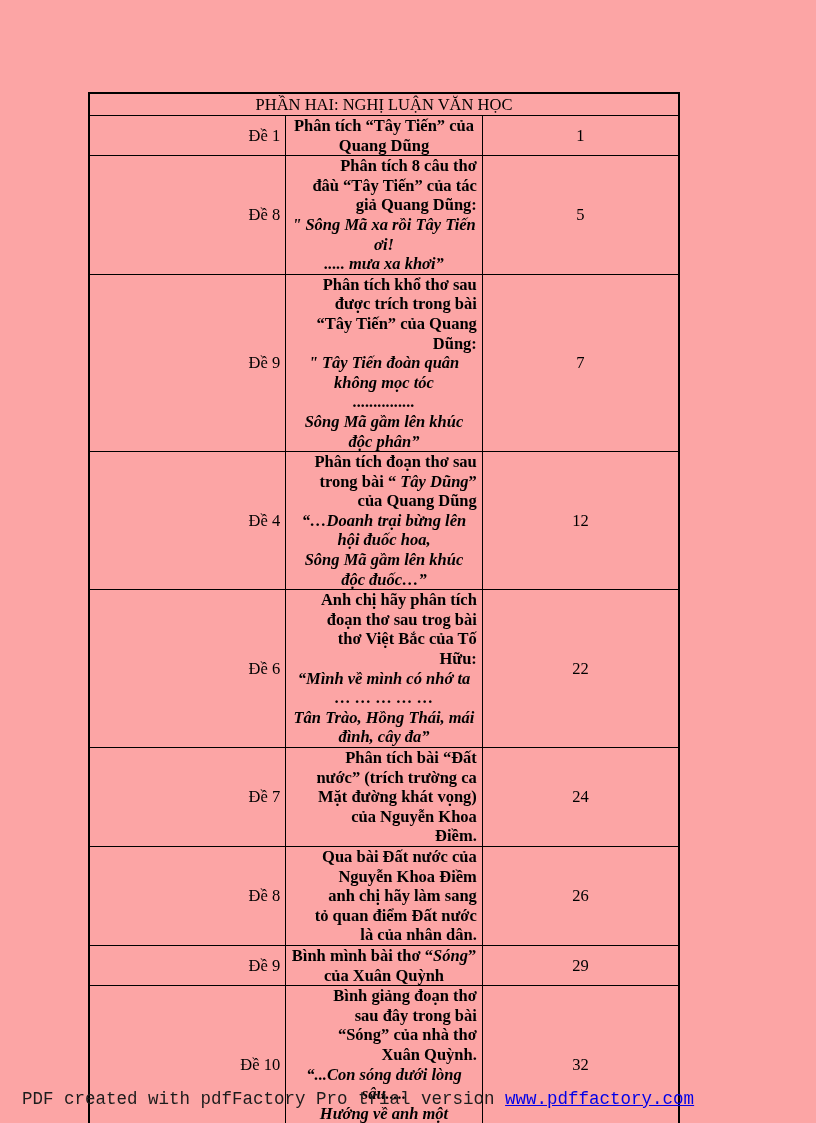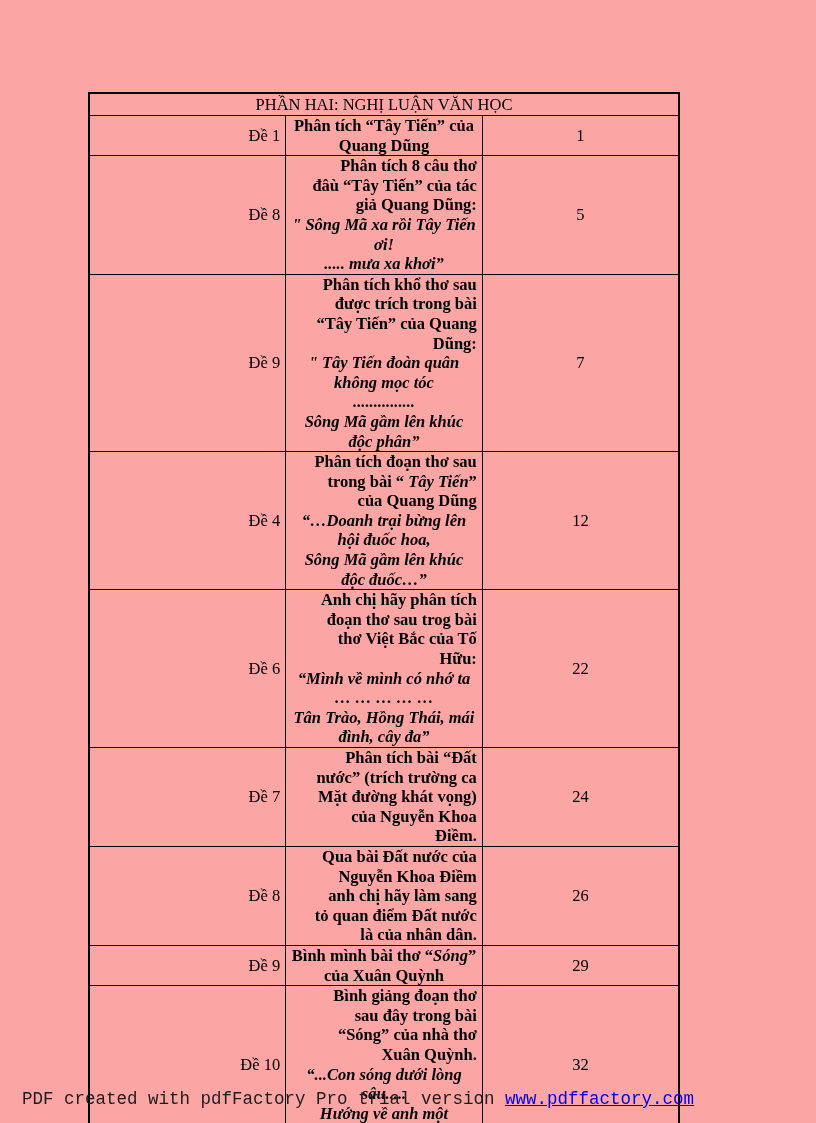--- a/index.html
+++ b/index.html
@@ -82,21 +82,21 @@
             <div class="line left"><span>Phân tích khổ thơ sau được trích trong bài “Tây Tiến” của Quang Dũng:</span></div>
             <div class="line center"><span class="it">" Tây Tiến đoàn quân không mọc tóc</span></div>
             <div class="line center"><span class="it">...............</span></div>
             <div class="line center"><span class="it">Sông Mã gầm lên khúc độc phân”</span></div>
           </td>
           <td class="page-cell">7</td>
         </tr>
         <tr>
           <td class="label-cell">Đề 4</td>
           <td class="content-cell">
-            <div class="line left"><span>Phân tích đoạn thơ sau trong bài “ </span><span class="it">Tây Tiến</span><span>” của Quang Dũng</span></div>
+            <div class="line left"><span>Phân tích đoạn thơ sau trong bài “ </span><span class="it">Tây Dũng</span><span>” của Quang Dũng</span></div>
             <div class="line center"><span class="it">“…Doanh trại bừng lên hội đuốc hoa,</span></div>
             <div class="line center"><span class="it">Sông Mã gầm lên khúc độc đuốc…”</span></div>
           </td>
           <td class="page-cell">12</td>
         </tr>
         <tr>
           <td class="label-cell">Đề 6</td>
           <td class="content-cell">
             <div class="line left"><span>Anh chị hãy phân tích đoạn thơ sau trog bài thơ Việt Bắc của Tố Hữu:</span></div>
             <div class="line center"><span class="it">“Mình về mình có nhớ ta</span></div>

